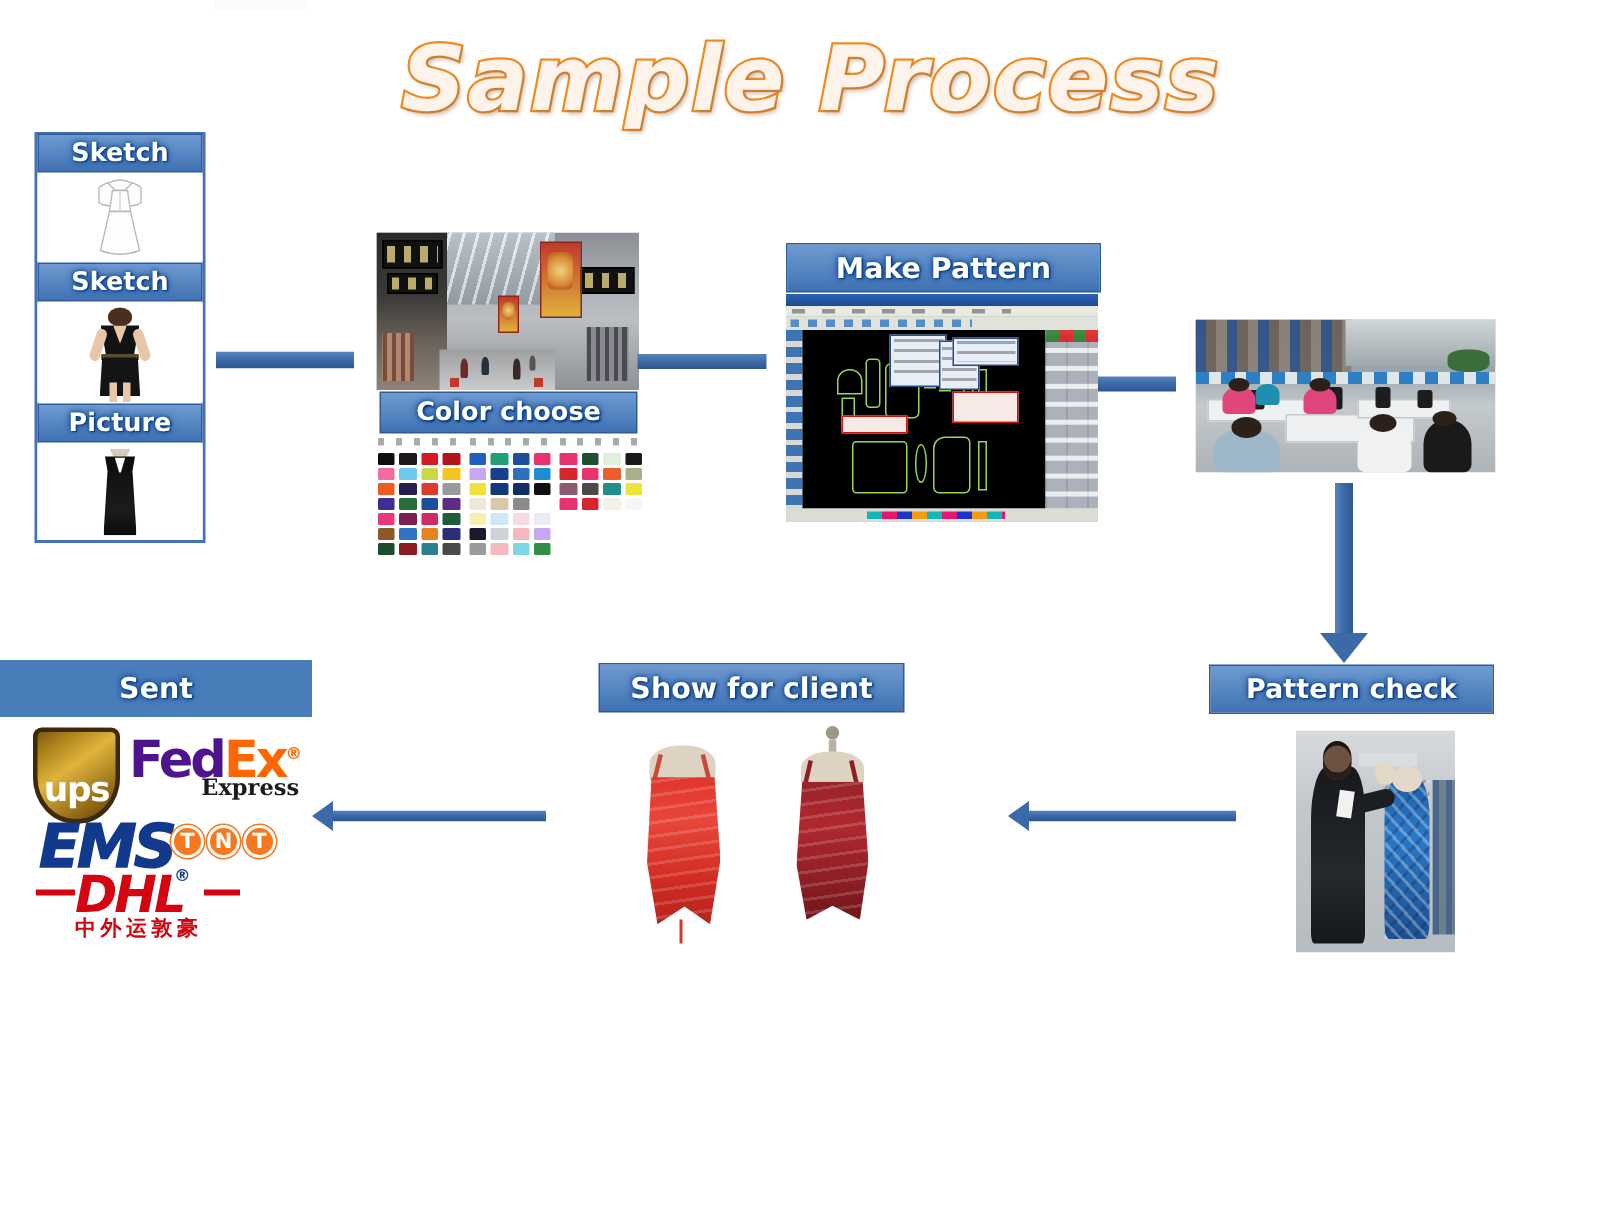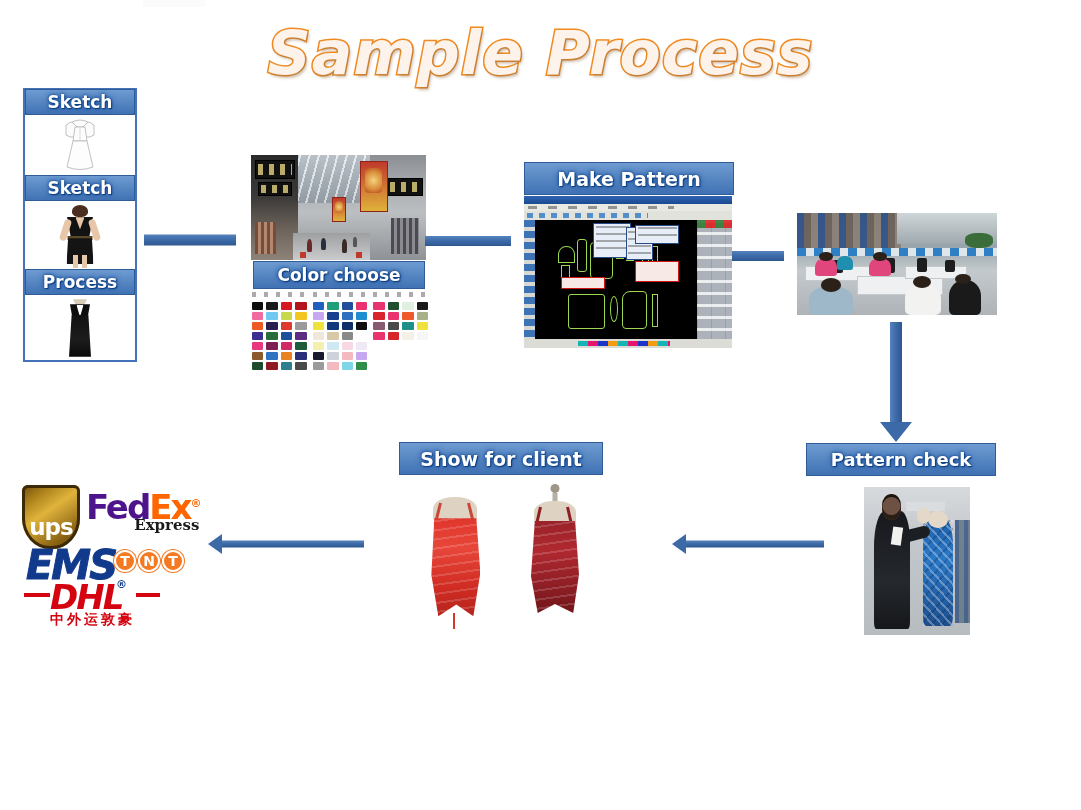--- a/index.html
+++ b/index.html
@@ -243,21 +243,21 @@
       <div style="position:absolute;left:34%;top:25%;width:7px;height:22px;background:#e8c6a8;transform:rotate(18deg);border-radius:4px;"></div>
       <div style="position:absolute;right:34%;top:25%;width:7px;height:22px;background:#e8c6a8;transform:rotate(-18deg);border-radius:4px;"></div>
       <div style="position:absolute;left:50%;top:52%;transform:translateX(-50%);width:25px;height:4px;background:#5a4a2a;"></div>
       <div style="position:absolute;left:50%;top:55%;transform:translateX(-50%);width:27px;height:26px;background:#141414;clip-path:polygon(6% 0,94% 0,100% 100%,0 100%);"></div>
       <div style="position:absolute;left:44%;top:81%;width:5px;height:14px;background:#e8c6a8;"></div>
       <div style="position:absolute;right:44%;top:81%;width:5px;height:14px;background:#e8c6a8;"></div>
     </div>
   </div>
 
   <div class="bar" style="left:25px;top:269px;width:110px;height:26px;font-size:17px;">
-    <span>Process</span>
+    <span>Picture</span>
   </div>
   <div class="frame" style="left:25px;top:296px;width:110px;height:64px;">
     <div style="position:relative;width:100%;height:100%;background:#ffffff;">
       <div style="position:absolute;left:50%;top:5%;transform:translateX(-50%);width:14px;height:8px;background:#d8cdb8;clip-path:polygon(0 0,100% 0,72% 100%,28% 100%);"></div>
       <div style="position:absolute;left:50%;top:13%;transform:translateX(-50%);width:20px;height:16px;background:#0d0d0d;clip-path:polygon(0 0,100% 0,86% 100%,14% 100%);"></div>
       <div style="position:absolute;left:50%;top:14%;transform:translateX(-50%);width:7px;height:12px;background:#ffffff;clip-path:polygon(50% 100%,0 0,100% 0);"></div>
       <div style="position:absolute;left:50%;top:29%;transform:translateX(-50%);width:22px;height:66%;background:linear-gradient(to bottom,#111 0%,#1c1c1c 60%,#0a0a0a 100%);clip-path:polygon(12% 0,88% 0,100% 100%,0 100%);"></div>
     </div>
   </div>
 
@@ -508,20 +508,23 @@
                     clip-path:polygon(8% 0,92% 0,100% 58%,88% 100%,50% 90%,14% 100%,0 60%);"></div>
       </div>
     </div>
   </div>
 
   <div class="arrow-l" style="left:208px;top:533px;width:156px;height:22px;">
     <div class="shaft" style="right:0;width:144px;height:7px;"></div>
     <div class="head" style="border-width:10px 14px 10px 0;"></div>
   </div>
 
+  <div class="bar flat" style="left:0px;top:440px;width:208px;height:38px;font-size:19px;">
+    <span>Sent</span>
+  </div>
 
   <div class="frame" style="left:0px;top:480px;width:208px;height:155px;">
 
     <div class="logo fedex" style="left:86px;top:12px;">
       <span class="fe">Fed</span><span class="ex">Ex</span><span class="reg">®</span>
       <span class="sub">Express</span>
     </div>
 
     <div class="logo" style="left:22px;top:5px;">
       <div class="ups-shield">

